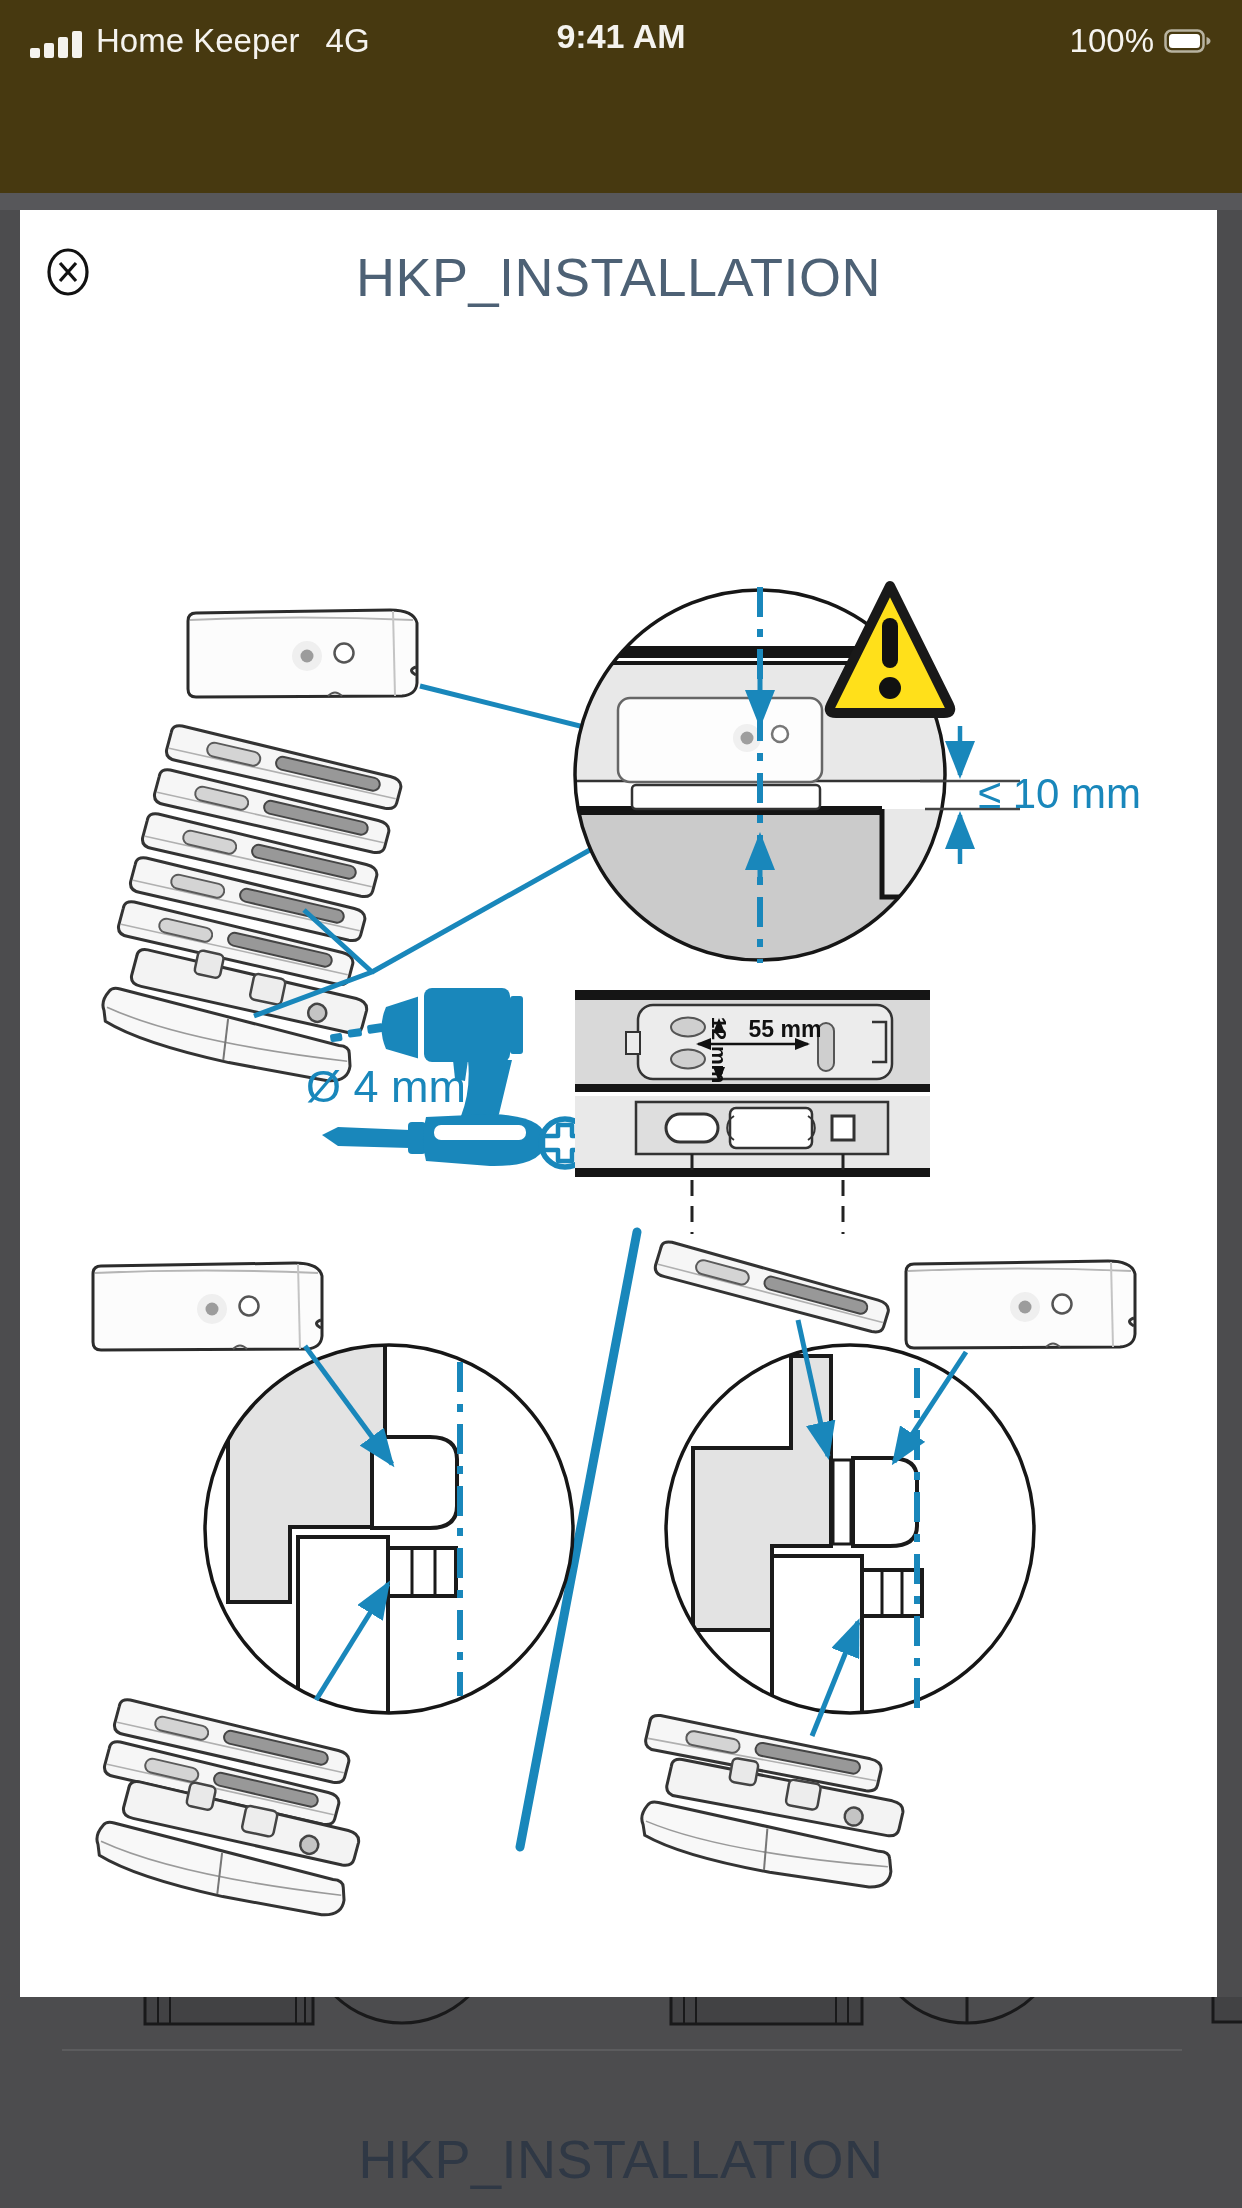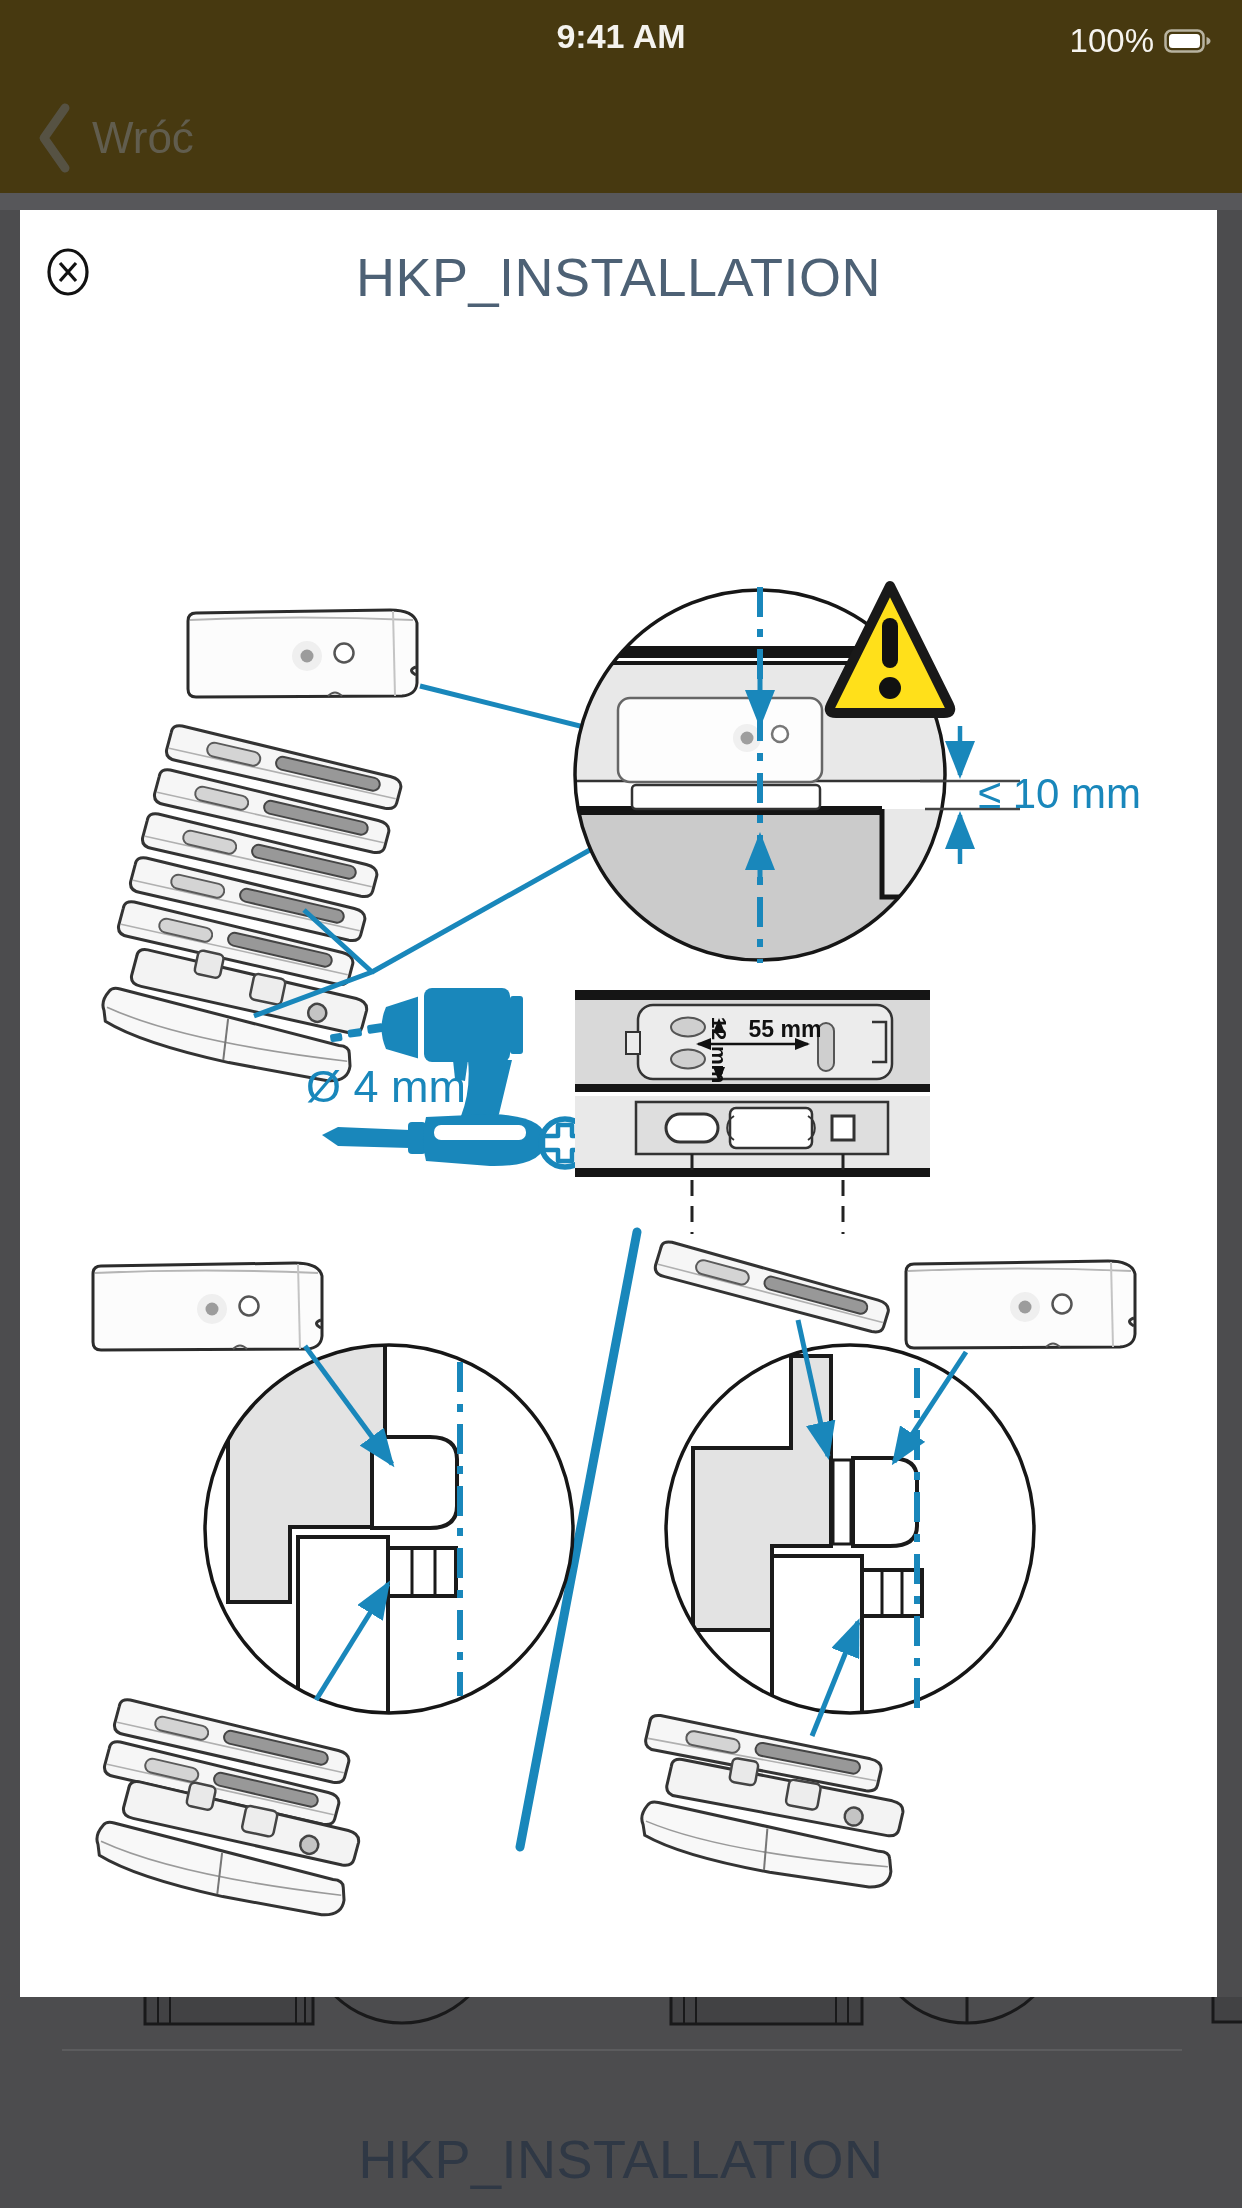--- a/index.html
+++ b/index.html
@@ -31,37 +31,41 @@
   .p2-title{position:absolute;top:2128px;left:0;right:0;text-align:center;font-size:54px;color:#2f3845;letter-spacing:0.5px;}
   svg text{font-family:"Liberation Sans",sans-serif;}
 </style>
 </head>
 <body>
 
 <div id="screen">
 
   <div class="header">
     <div class="status">
+      <div class="st-left">
+        <svg width="54" height="34" viewBox="0 0 54 34">
+          <rect x="0" y="24" width="10" height="10" rx="2" fill="#f5f3ee"></rect>
+          <rect x="14" y="19" width="10" height="15" rx="2" fill="#f5f3ee"></rect>
+          <rect x="28" y="13" width="10" height="21" rx="2" fill="#f5f3ee"></rect>
+          <rect x="42" y="7" width="10" height="27" rx="2" fill="#f5f3ee"></rect>
+        </svg>
+        <span class="carrier">Home Keeper</span>
+        <span class="network">4G</span>
+      </div>
       <div class="st-time">9:41 AM</div>
       <div class="st-right">
         <span class="battery-pct">100%</span>
         <svg width="48" height="24" viewBox="0 0 48 24">
           <rect x="1.5" y="1.5" width="38" height="21" rx="6" fill="none" stroke="#b8b3a0" stroke-width="2.5"></rect>
           <rect x="5" y="5" width="31" height="14" rx="3.5" fill="#ffffff"></rect>
           <path d="M42.5 8 q4 1.5 4 4 q0 2.5 -4 4 Z" fill="#b8b3a0"></path>
         </svg>
       </div>
     </div>
     <div class="nav">
-      <button class="back">
-        <svg width="36" height="74" viewBox="0 0 36 74">
-          <polyline points="29,7 8,37 29,67" fill="none" stroke="#565243" stroke-width="9" stroke-linecap="round" stroke-linejoin="round"></polyline>
-        </svg>
-        <span class="back-label">Wróć</span>
-      </button>
     </div>
   </div>
   <div class="strip"></div>
 
   <div class="card">
 
     <svg class="diagram" viewBox="0 0 1197 1787">
       <defs>
         <marker id="mB" markerUnits="userSpaceOnUse" markerWidth="40" markerHeight="30" refX="34" refY="15" orient="auto">
           <path d="M0 0 L38 15 L0 30 Z" fill="#1987bb"></path>

